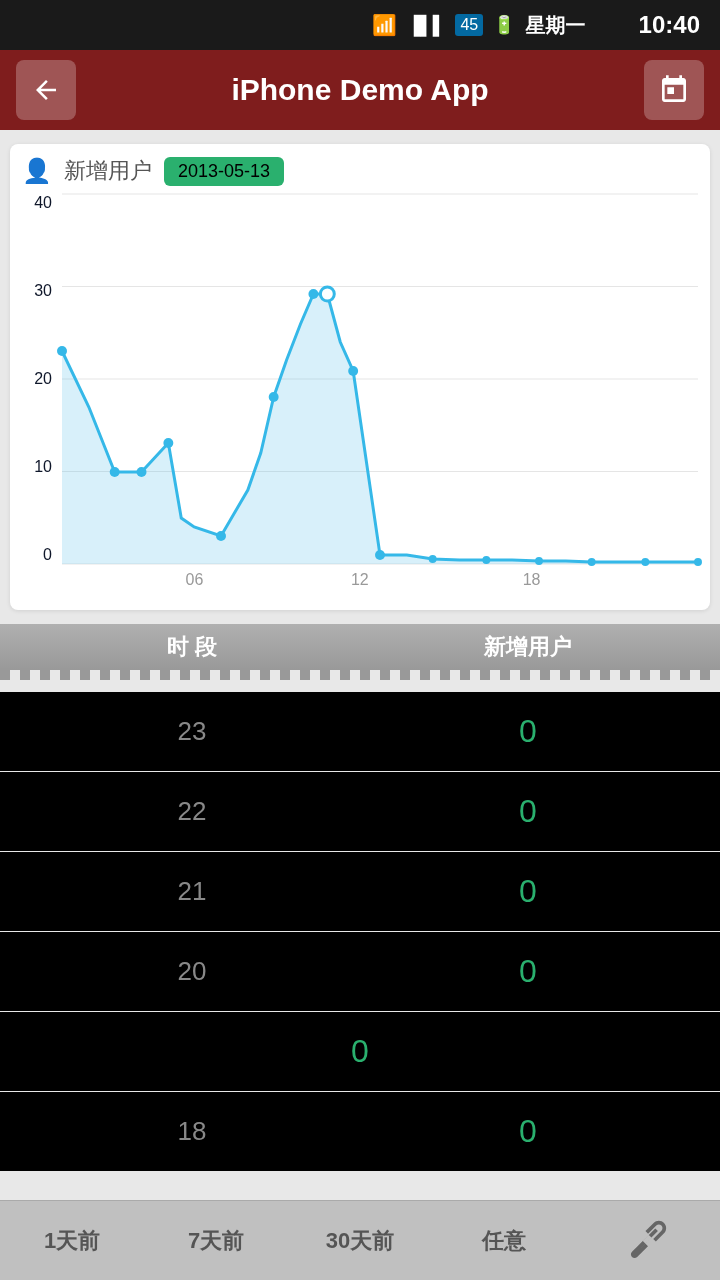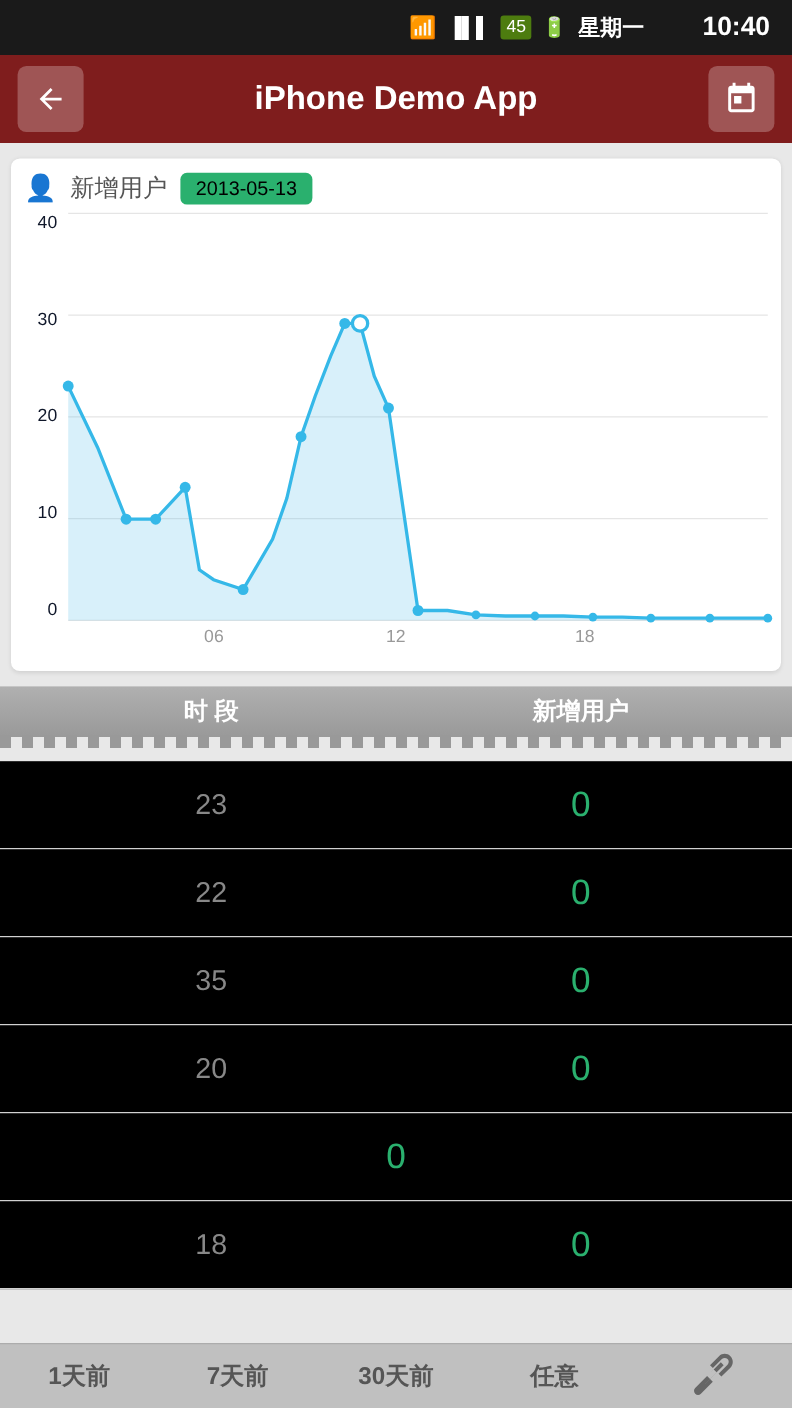--- a/index.html
+++ b/index.html
@@ -208,21 +208,21 @@
     .table-row .cell-users {
       flex: 1;
       text-align: center;
       font-size: 32px;
       color: #2ab06e;
     }
 
     
     .bottom-nav {
       background: #c0c0c0;
-      height: 59px;
+      height: 80px;
       display: flex;
       align-items: center;
       position: fixed;
       bottom: 0;
       width: 720px;
       border-top: 1px solid #aaa;
     }
     .bottom-nav .nav-item {
       flex: 1;
       text-align: center;
@@ -254,21 +254,21 @@
   </style>
 </head>
 <body>
 
 <div class="status-bar">
 
   <span style="color:white;font-size:20px;">📶</span>
 
   <span style="color:white;font-size:18px;">▐▌▌</span>
 
-  <span style="background:#4d7c0f;color:white;font-size:16px;padding:2px 5px;border-radius:3px;">45</span>
+  <span style="background:#0369a1;color:white;font-size:16px;padding:2px 5px;border-radius:3px;">45</span>
 
   <span style="color:white;font-size:18px;">🔋</span>
 
   <span style="color:white;font-size:20px;font-weight:bold;">星期一</span>
 
   <span style="color:white;font-size:24px;font-weight:bold;margin-left:43px;">10:40</span>
 </div>
 
 <div class="toolbar">
   <button class="back-btn" aria-label="back">
@@ -416,21 +416,21 @@
       <span class="cell-period">23</span>
       <span class="cell-users">0</span>
     </div>
 
     <div class="table-row">
       <span class="cell-period">22</span>
       <span class="cell-users">0</span>
     </div>
 
     <div class="table-row">
-      <span class="cell-period">35</span>
+      <span class="cell-period">21</span>
       <span class="cell-users">0</span>
     </div>
 
     <div class="table-row">
       <span class="cell-period">20</span>
       <span class="cell-users">0</span>
     </div>
 
     <div class="table-row">
       <span class="cell-users">0</span>

